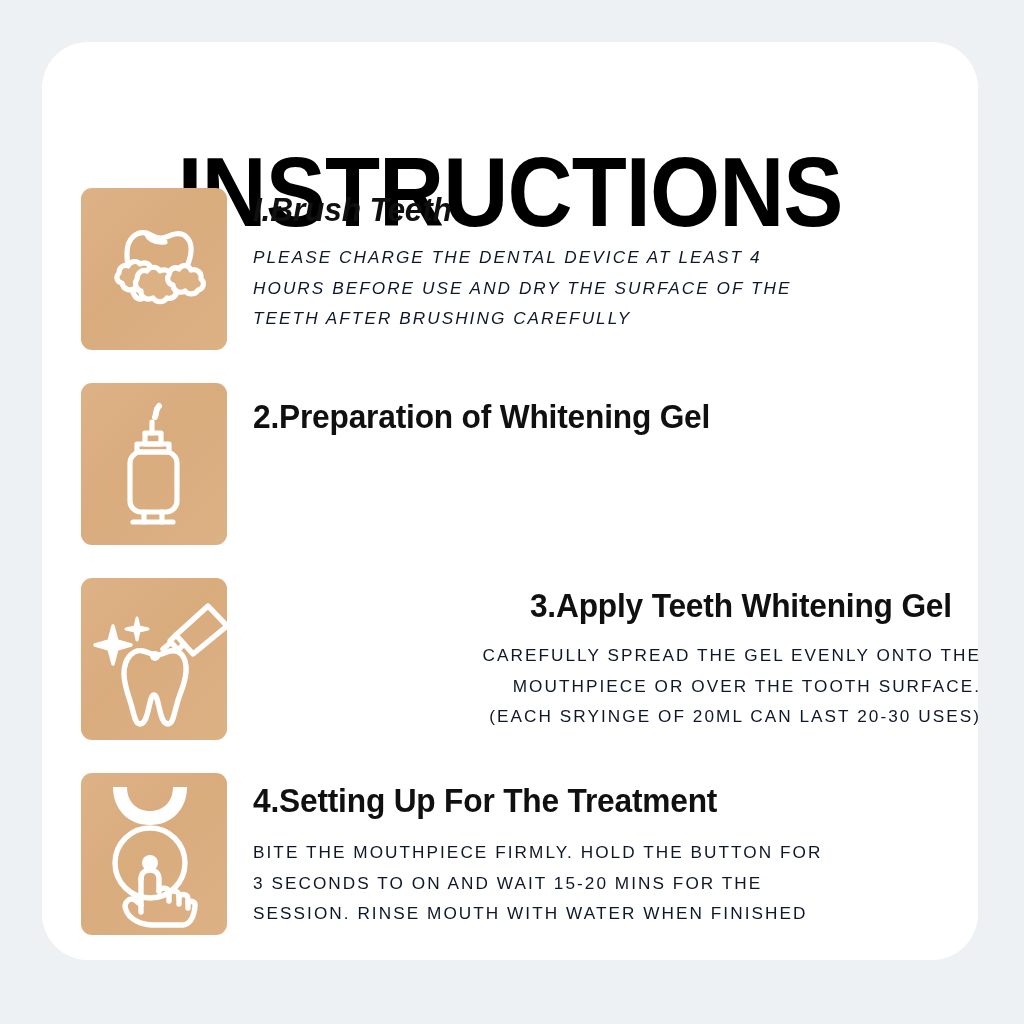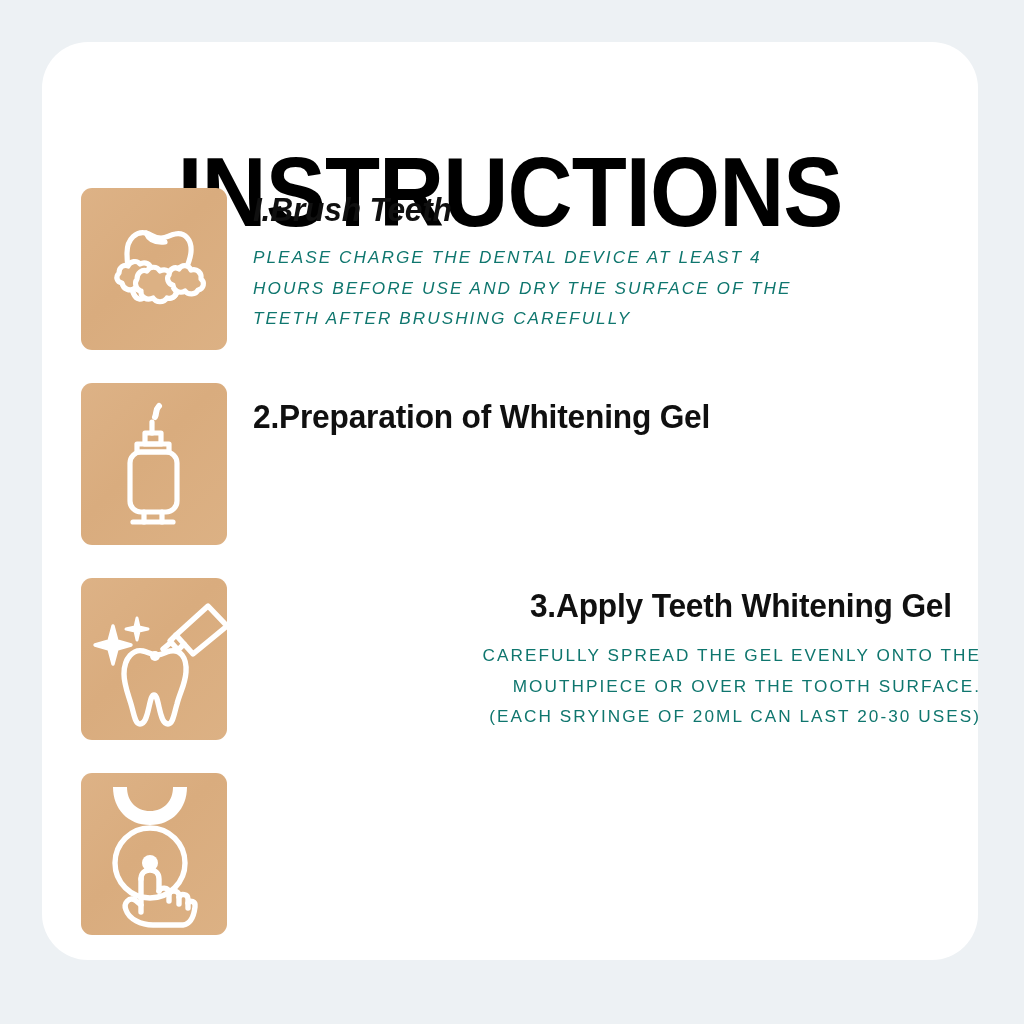--- a/index.html
+++ b/index.html
@@ -96,21 +96,21 @@
     transform-origin: left center;
     white-space: nowrap;
   }
 
   .step-desc {
     margin: 0;
     font-family: "Liberation Sans", sans-serif;
     font-size: 17.2px;
     line-height: 30.5px;
     letter-spacing: 2.05px;
-    color: #0f766e;
+    color: #0f172a;
     text-transform: uppercase;
   }
   .step-desc div {
     white-space: nowrap;
   }
 
   
   .step-1 .step-body { padding-top: 2px; font-style: italic; }
   .step-2 .step-body { padding-top: 14px; }
   .step-3 .step-body { padding-top: 8px; text-align: right; }
@@ -207,17 +207,25 @@
               <circle cx="55" cy="84" r="8" fill="#ffffff" stroke="none"></circle>
               <path d="M46 100 C46 94 50 91 55 91 C60 91 64 94 64 100 L64 112"></path>
               <path d="M46 100 L46 133"></path>
               <path d="M64 112 C66 108 73 108 74 113 L74 122"></path>
               <path d="M74 115 C76 111 83 111 84 116 L84 125"></path>
               <path d="M84 118 C86 114 93 115 93 120 L93 129"></path>
               <path d="M93 124 C95 121 101 122 100 128 C99 136 96 145 88 146 L58 146 C46 146 34 140 31 131 C28 124 34 118 40 121 L46 126"></path>
             </g>
           </svg>
         </div>
+        <div class="step-body">
+          <div class="step-heading">4.Setting Up For The Treatment</div>
+          <div class="step-desc">
+            <div>BITE THE MOUTHPIECE FIRMLY. HOLD THE BUTTON FOR</div>
+            <div>3 SECONDS TO ON AND WAIT 15-20 MINS FOR THE</div>
+            <div>SESSION. RINSE MOUTH WITH WATER WHEN FINISHED</div>
+          </div>
+        </div>
       </div>
 
     </div>
   </div>
 </div>
 
 </body></html>

